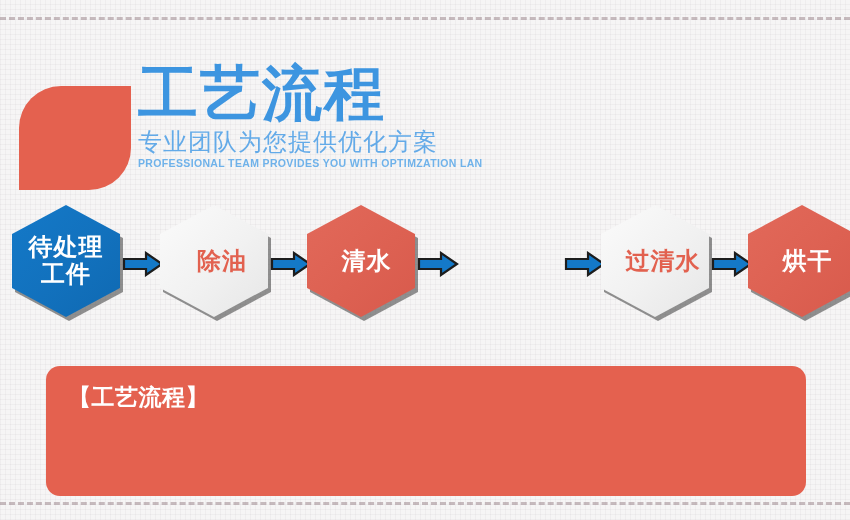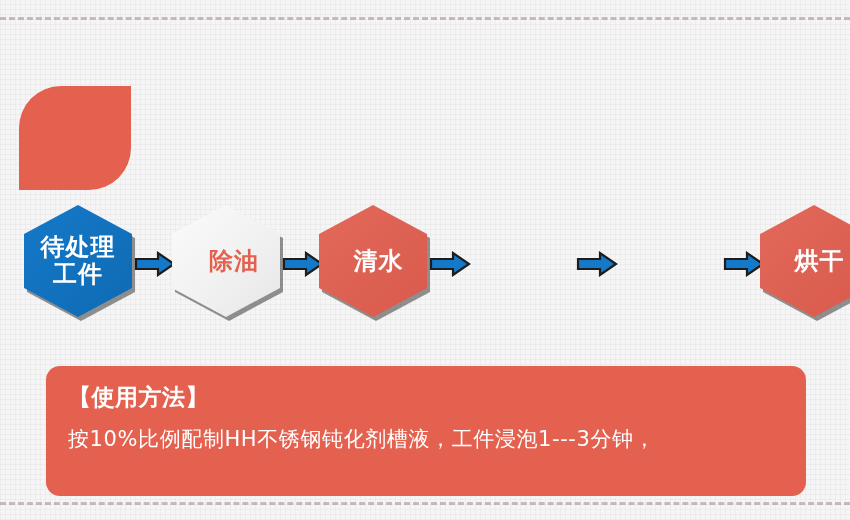--- a/index.html
+++ b/index.html
@@ -44,21 +44,21 @@
     line-height:28px;margin-top:2px;white-space:nowrap;
     font-family:"DejaVu Sans","Liberation Sans",sans-serif;
   }
   #eng-title{
     font-size:10.5px;color:#6fb2ea;letter-spacing:.35px;
     line-height:14px;font-weight:bold;white-space:nowrap;
     font-family:"Liberation Sans",sans-serif;
   }
 
   
-  #flow{position:absolute;left:16px;top:205px;width:684px;height:118px;}
+  #flow{position:absolute;left:4px;top:205px;width:684px;height:118px;}
   .hex-wrap{position:absolute;top:0;width:108px;height:112px;}
   .hex{
     position:relative;width:108px;height:112px;
     clip-path:polygon(50% 0%,100% 26%,100% 74%,50% 100%,0% 74%,0% 26%);
     display:flex;align-items:center;justify-content:center;
     text-align:center;
   }
   .hex-shadow{
     position:absolute;left:3px;top:4px;width:108px;height:112px;
     clip-path:polygon(50% 0%,100% 26%,100% 74%,50% 100%,0% 74%,0% 26%);
@@ -99,20 +99,25 @@
 </style>
 </head>
 <body>
 
 <div id="texture"></div>
 <div class="dash-line" id="dash-top"></div>
 <div class="dash-line" id="dash-bottom"></div>
 
 <div id="header">
   <div id="logo-mark"></div>
+  <div id="title-block">
+    <div id="main-title">工艺流程</div>
+    <div id="sub-title">专业团队为您提供优化方案</div>
+    <div id="eng-title">PROFESSIONAL TEAM PROVIDES YOU WITH OPTIMZATION LAN</div>
+  </div>
 </div>
 
 <div id="flow">
 
   <div class="hex-wrap" style="left:8px;">
     <div class="hex-shadow"></div>
     <div class="hex blue">
       <div class="hex-label"><span>待处理</span><br><span>工件</span></div>
     </div>
   </div>
@@ -146,33 +151,38 @@
       <polygon points="2,8 24,8 24,2 40,13 24,24 24,18 2,18" fill="#1479c8" stroke="#1d1d1d" stroke-width="2.2" stroke-linejoin="miter"></polygon>
     </svg>
   </div>
 
   <div class="arrow" style="left:560px;">
     <svg width="42" height="26" viewBox="0 0 42 26">
       <polygon points="2,8 24,8 24,2 40,13 24,24 24,18 2,18" fill="#1479c8" stroke="#1d1d1d" stroke-width="2.2" stroke-linejoin="miter"></polygon>
     </svg>
   </div>
 
+  <div class="hex-wrap" style="left:597px;">
+    <div class="hex-shadow"></div>
+    <div class="hex white">
+      <div class="hex-label">过清水</div>
+    </div>
+  </div>
   <div class="arrow" style="left:707px;">
     <svg width="42" height="26" viewBox="0 0 42 26">
       <polygon points="2,8 24,8 24,2 40,13 24,24 24,18 2,18" fill="#1479c8" stroke="#1d1d1d" stroke-width="2.2" stroke-linejoin="miter"></polygon>
     </svg>
   </div>
 
   <div class="hex-wrap" style="left:744px;">
     <div class="hex-shadow"></div>
     <div class="hex red">
       <div class="hex-label">烘干</div>
     </div>
   </div>
 
 </div>
 
 <div id="usage-panel">
-  <div id="usage-heading">【使用方法】</div>
+  <div id="usage-heading">【工艺流程】</div>
   <div id="usage-body">
-    <div class="usage-line">按10%比例配制HH不锈钢钝化剂槽液，工件浸泡1---3分钟，</div>
   </div>
 </div>
 
 </body></html>

